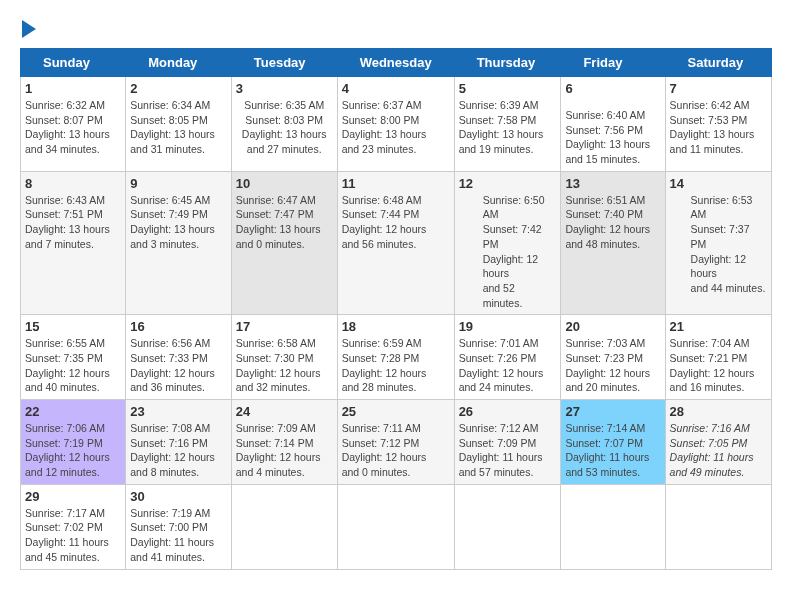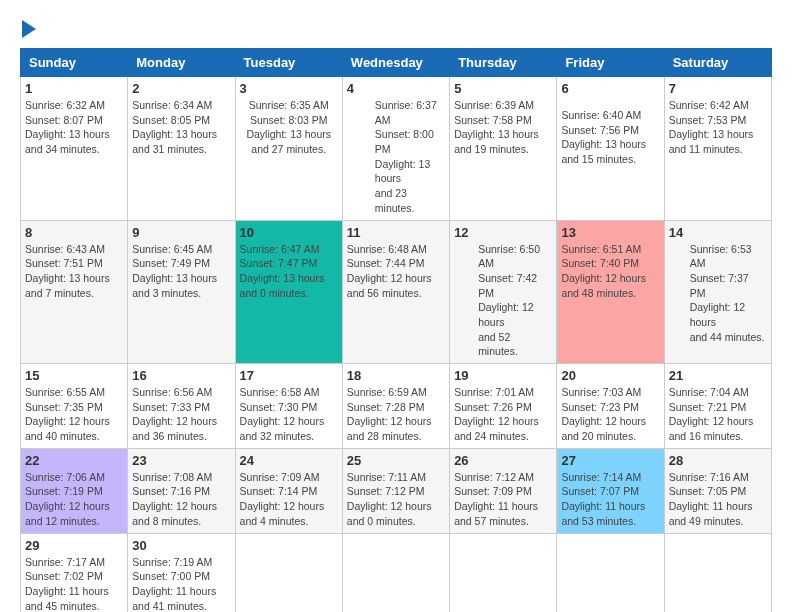--- a/index.html
+++ b/index.html
@@ -44,21 +44,21 @@
       color: #555;
     }
     .calendar {
       width: 100%;
       border-collapse: collapse;
       font-size: 11px;
     }
     .calendar th {
       background: #1a6bb5;
       color: #fff;
-      padding: 6px 8px;
+      padding: 6px 22px;
       text-align: left;
       font-size: 13px;
       font-weight: bold;
       border: 1px solid #1a6bb5;
     }
     .calendar td {
       border: 1px solid #ccc;
       vertical-align: top;
       padding: 4px;
       background: #fff;
@@ -131,21 +131,21 @@
         </td>
         <td>
           <span class="day-number">3</span>
           <div class="day-info" style="white-space: pre-line; text-align: center;">Sunrise: 6:35 AM
 Sunset: 8:03 PM
 Daylight: 13 hours
 and 27 minutes.</div>
         </td>
         <td>
           <span class="day-number">4</span>
-          <div class="day-info" style="white-space: pre-line; margin-left: 28px;">Sunrise: 6:37 AM
+          <div class="day-info" style="white-space: pre-line;">Sunrise: 6:37 AM
 Sunset: 8:00 PM
 Daylight: 13 hours
 and 23 minutes.</div>
         </td>
         <td>
           <span class="day-number">5</span>
           <div class="day-info" style="white-space: pre-line;">Sunrise: 6:39 AM
 Sunset: 7:58 PM
 Daylight: 13 hours
 and 19 minutes.</div>
@@ -173,42 +173,42 @@
 Daylight: 13 hours
 and 7 minutes.</div>
         </td>
         <td style="background: rgb(245, 245, 245);">
           <span class="day-number">9</span>
           <div class="day-info" style="white-space: pre-line;">Sunrise: 6:45 AM
 Sunset: 7:49 PM
 Daylight: 13 hours
 and 3 minutes.</div>
         </td>
-        <td style="background: #14b8a6;">
+        <td style="background: #e5e5e5;">
           <span class="day-number">10</span>
           <div class="day-info" style="white-space: pre-line;">Sunrise: 6:47 AM
 Sunset: 7:47 PM
 Daylight: 13 hours
 and 0 minutes.</div>
         </td>
         <td style="background: rgb(245, 245, 245);">
           <span class="day-number">11</span>
           <div class="day-info" style="white-space: pre-line;">Sunrise: 6:48 AM
 Sunset: 7:44 PM
 Daylight: 12 hours
 and 56 minutes.</div>
         </td>
         <td style="background: rgb(245, 245, 245);">
           <span class="day-number">12</span>
           <div class="day-info" style="white-space: pre-line; margin-left: 24px;">Sunrise: 6:50 AM
 Sunset: 7:42 PM
 Daylight: 12 hours
 and 52 minutes.</div>
         </td>
-        <td style="background: #fca5a5;">
+        <td style="background: #e5e5e5;">
           <span class="day-number">13</span>
           <div class="day-info" style="white-space: pre-line;">Sunrise: 6:51 AM
 Sunset: 7:40 PM
 Daylight: 12 hours
 and 48 minutes.</div>
         </td>
         <td style="background: rgb(245, 245, 245);">
           <span class="day-number">14</span>
           <div class="day-info" style="white-space: pre-line; margin-left: 21px;">Sunrise: 6:53 AM
 Sunset: 7:37 PM
@@ -305,21 +305,21 @@
         </td>
         <td style="background: #7dd3fc;">
           <span class="day-number">27</span>
           <div class="day-info" style="white-space: pre-line;">Sunrise: 7:14 AM
 Sunset: 7:07 PM
 Daylight: 11 hours
 and 53 minutes.</div>
         </td>
         <td style="background: rgb(245, 245, 245);">
           <span class="day-number">28</span>
-          <div class="day-info" style="white-space: pre-line;">Sunrise: 7:16 AM
+          <div class="day-info" style="white-space: pre-line; font-style: italic;">Sunrise: 7:16 AM
 Sunset: 7:05 PM
 Daylight: 11 hours
 and 49 minutes.</div>
         </td>
       </tr>
       <tr>
         <td>
           <span class="day-number">29</span>
           <div class="day-info" style="white-space: pre-line;">Sunrise: 7:17 AM
 Sunset: 7:02 PM

